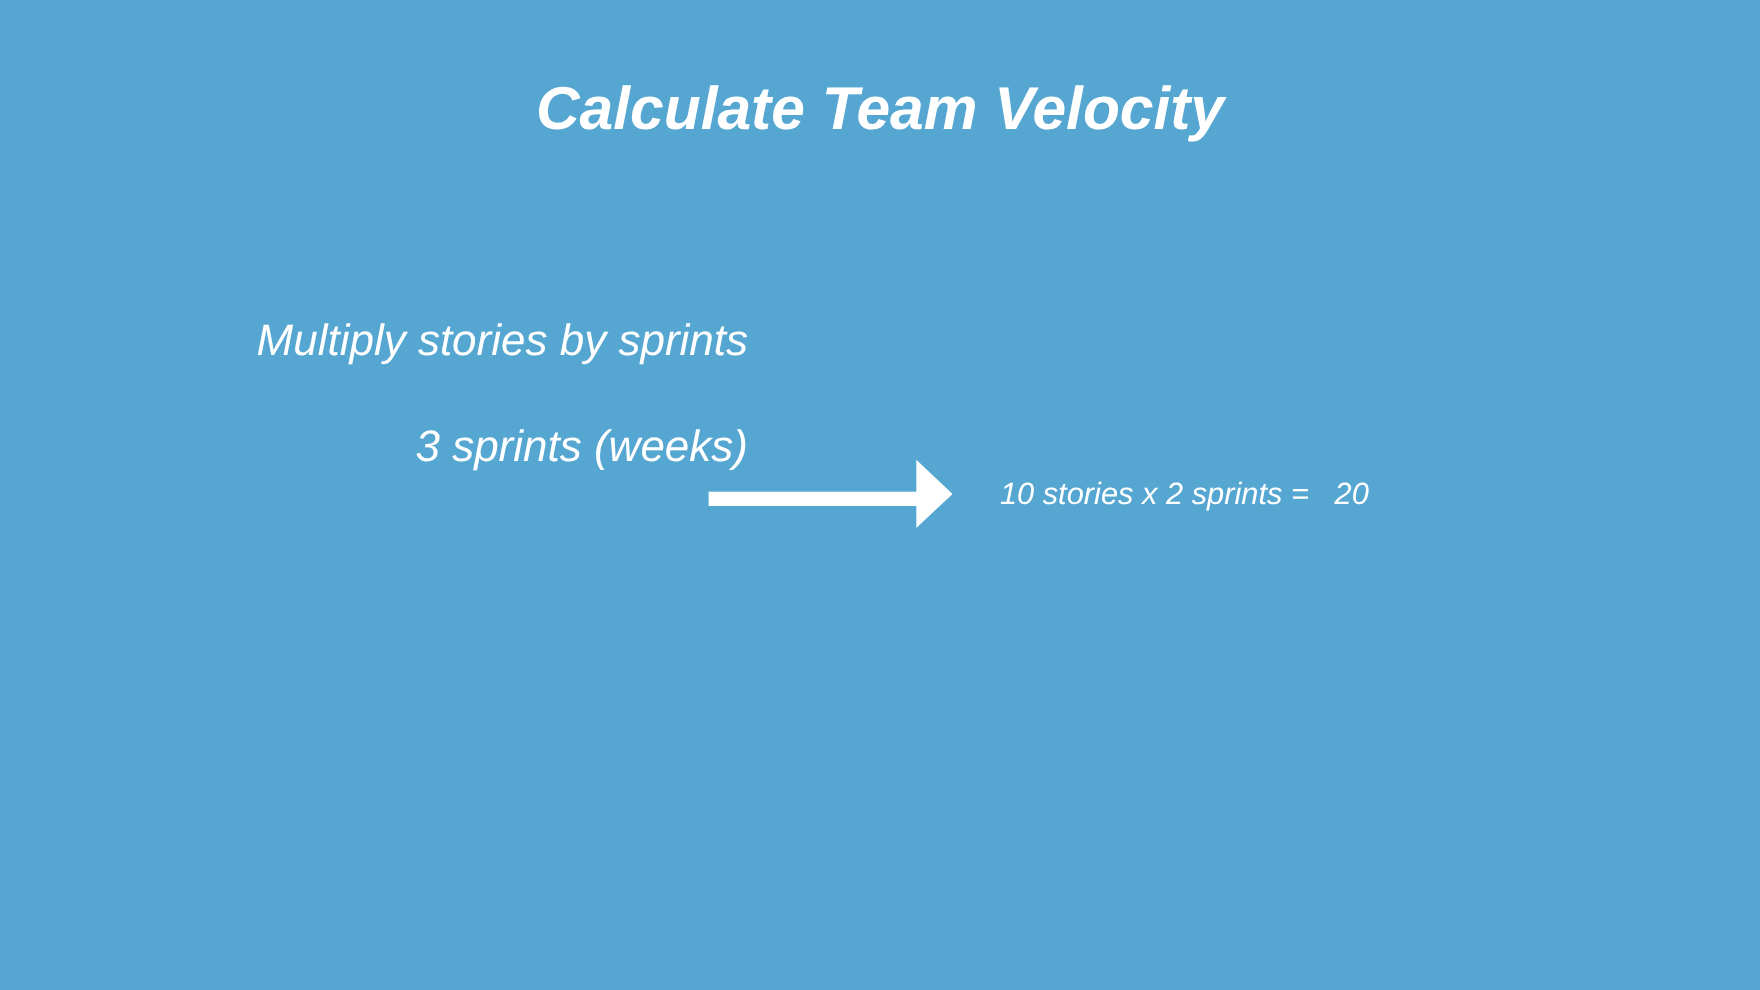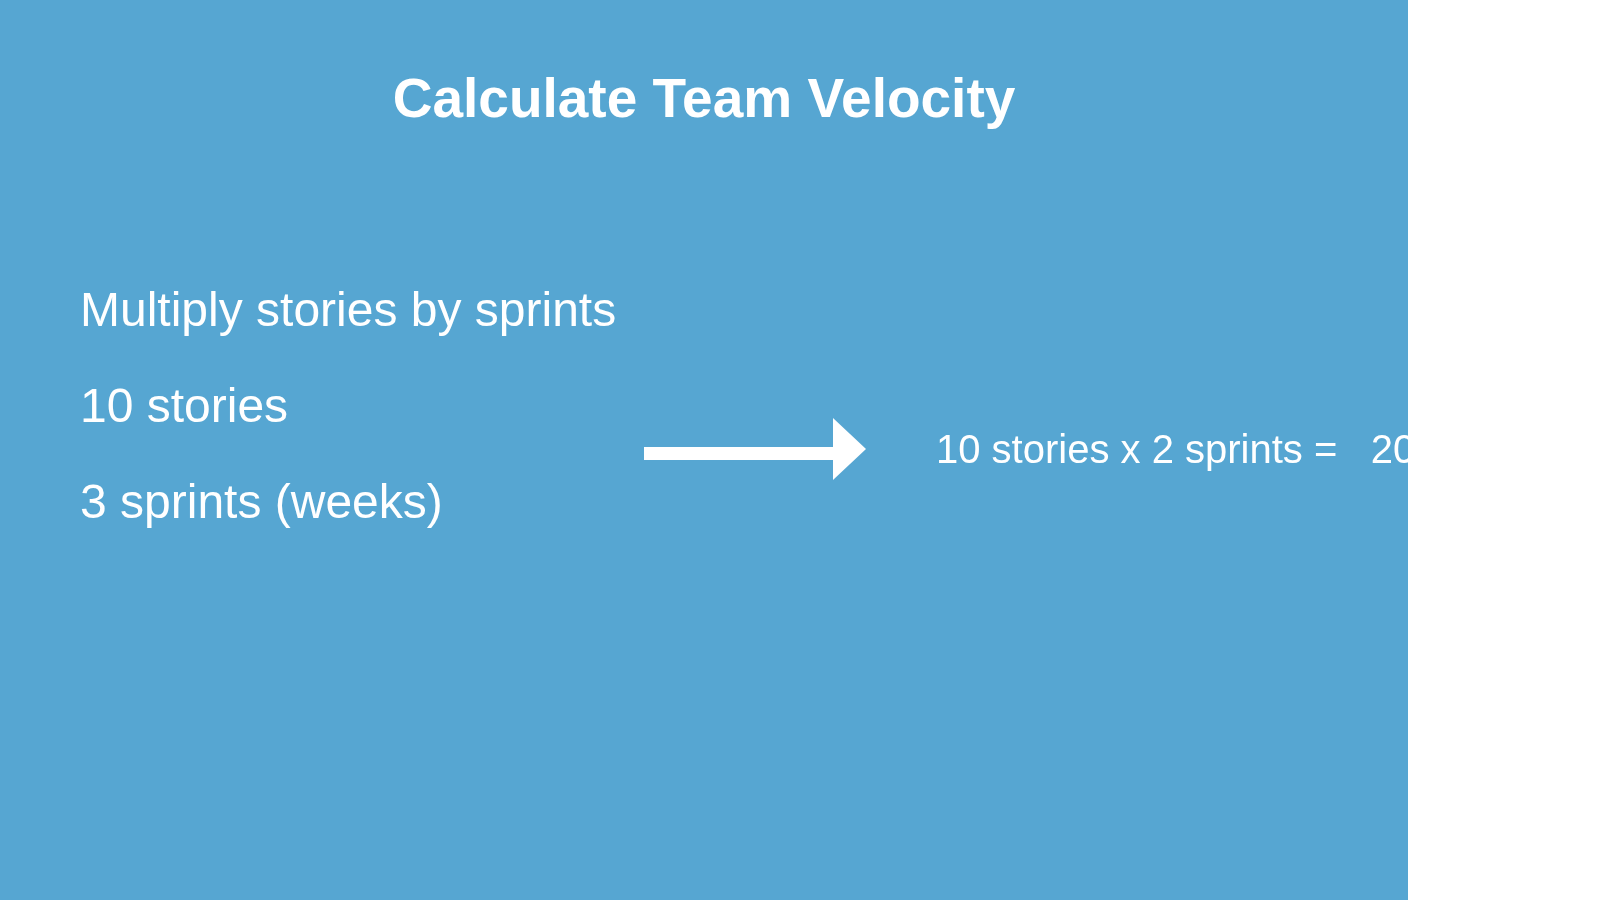--- a/index.html
+++ b/index.html
@@ -3,65 +3,64 @@
 <meta charset="utf-8">
 <style>
   html, body { margin: 0; padding: 0; }
   body {
     width: 1600px; height: 900px;
     font-family: "Liberation Sans", "DejaVu Sans", sans-serif;
     overflow: hidden;
   }
   .slide {
     position: relative;
-    width: 1408px; height: 900px;
+    width: 1600px; height: 900px; font-style: italic;
     
   }
   .title {
     position: absolute;
     top: 65px; left: 0; width: 100%;
     margin: 0;
     text-align: center;
     font-size: 55px;
     font-weight: bold;
     line-height: 66px;
     letter-spacing: 0px;
   }
   .left-block {
     position: absolute;
     top: 286px; left: 80px; width: 600px;
-    text-align: left;
-    font-size: 48px;
+    text-align: right;
+    font-size: 40px;
     line-height: 48px;
   }
   .left-block .gap { margin-top: 48px; }
   .arrow {
     position: absolute;
     left: 644px; top: 418px;
     width: 222px; height: 62px;
     display: block;
   }
   .result {
     position: absolute;
-    left: 936px; top: 425px;
-    font-size: 40px;
+    left: 909px; top: 425px;
+    font-size: 28px;
     line-height: 48px;
     white-space: pre;
   }
 </style>
 </head>
 <body>
 
 <div class="slide" style="background: rgb(86, 166, 210); color: rgb(255, 255, 255);">
 
   <h1 class="title">Calculate Team Velocity</h1>
 
   <div class="left-block">
     <div class="line">Multiply stories by sprints</div>
-    <div class="line gap">10 stories</div>
     <div class="line gap">3 sprints (weeks)</div>
   </div>
 
   <svg class="arrow" viewBox="0 0 222 62" xmlns="http://www.w3.org/2000/svg" aria-hidden="true">
     <rect x="0" y="29" width="192" height="13" fill="currentColor"></rect>
     <polygon points="189,0 222,31 189,62" fill="currentColor"></polygon>
   </svg>
 
   <div class="result">10 stories x 2 sprints =   20</div>
 

